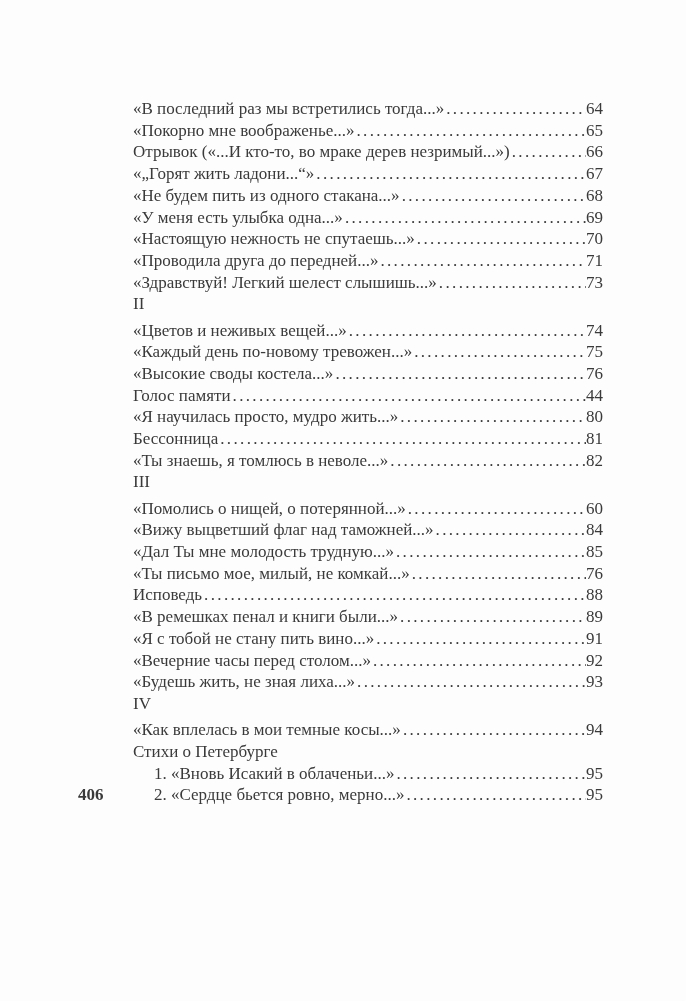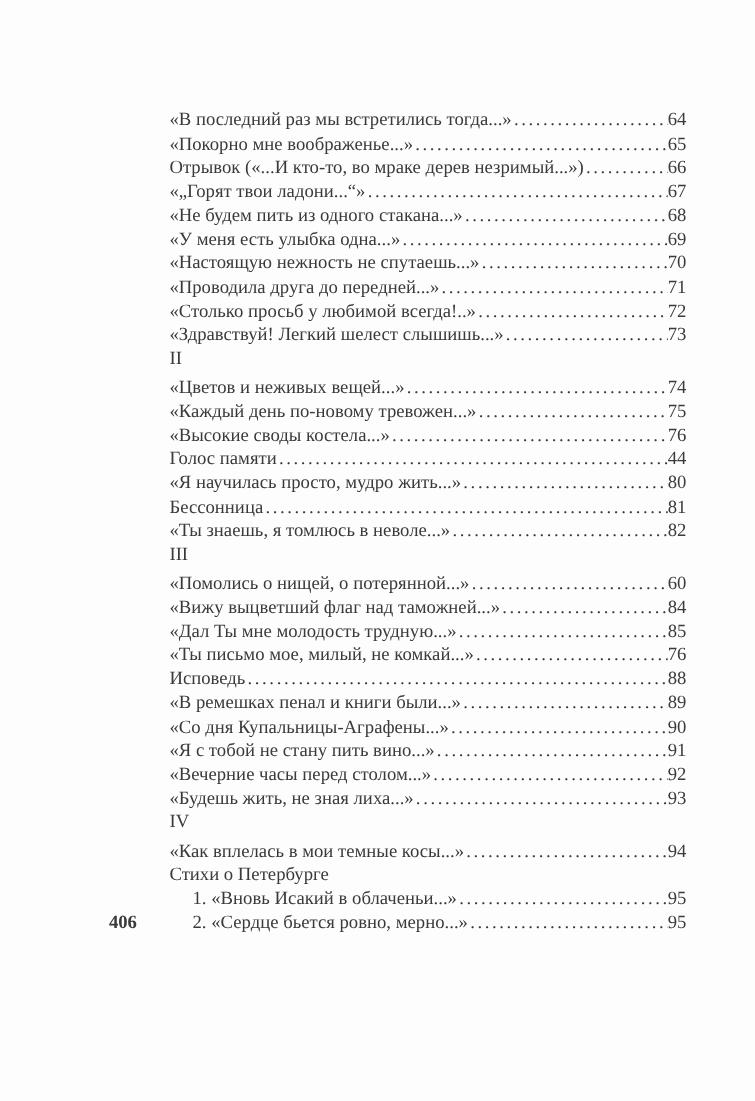--- a/index.html
+++ b/index.html
@@ -11,21 +11,20 @@
     height: 1001px;
     position: relative;
     overflow: hidden;
     background: #fdfdfd;
     color: #3a3a3a;
     font-family: "Liberation Serif", "DejaVu Serif", serif;
   }
   .page {
     position: absolute;
     inset: 0;
-    margin-left: 21px;
   }
   .toc {
     position: absolute;
     left: 133px;
     top: 98px;
     width: 470px;
     font-size: 17px;
     line-height: 21.7px;
   }
   .toc-section { margin: 0; padding: 0; }
@@ -75,21 +74,21 @@
           <span class="title">«Покорно мне воображенье...»</span>
           <span class="dots"></span>
           <span class="pageno">65</span>
         </div>
         <div class="row">
           <span class="title">Отрывок («...И кто-то, во мраке дерев незримый...»)</span>
           <span class="dots"></span>
           <span class="pageno">66</span>
         </div>
         <div class="row">
-          <span class="title">«„Горят твои ладони...“»</span>
+          <span class="title">«„Горят жить ладони...“»</span>
           <span class="dots"></span>
           <span class="pageno">67</span>
         </div>
         <div class="row">
           <span class="title">«Не будем пить из одного стакана...»</span>
           <span class="dots"></span>
           <span class="pageno">68</span>
         </div>
         <div class="row">
           <span class="title">«У меня есть улыбка одна...»</span>
@@ -100,25 +99,20 @@
           <span class="title">«Настоящую нежность не спутаешь...»</span>
           <span class="dots"></span>
           <span class="pageno">70</span>
         </div>
         <div class="row">
           <span class="title">«Проводила друга до передней...»</span>
           <span class="dots"></span>
           <span class="pageno">71</span>
         </div>
         <div class="row">
-          <span class="title">«Столько просьб у любимой всегда!..»</span>
-          <span class="dots"></span>
-          <span class="pageno">72</span>
-        </div>
-        <div class="row">
           <span class="title">«Здравствуй! Легкий шелест слышишь...»</span>
           <span class="dots"></span>
           <span class="pageno">73</span>
         </div>
       </section>
       <section class="toc-section">
         <div class="heading">II</div>
         <div class="row">
           <span class="title">«Цветов и неживых вещей...»</span>
           <span class="dots"></span>
@@ -179,25 +173,20 @@
         </div>
         <div class="row">
           <span class="title">Исповедь</span>
           <span class="dots"></span>
           <span class="pageno">88</span>
         </div>
         <div class="row">
           <span class="title">«В ремешках пенал и книги были...»</span>
           <span class="dots"></span>
           <span class="pageno">89</span>
-        </div>
-        <div class="row">
-          <span class="title">«Со дня Купальницы-Аграфены...»</span>
-          <span class="dots"></span>
-          <span class="pageno">90</span>
         </div>
         <div class="row">
           <span class="title">«Я с тобой не стану пить вино...»</span>
           <span class="dots"></span>
           <span class="pageno">91</span>
         </div>
         <div class="row">
           <span class="title">«Вечерние часы перед столом...»</span>
           <span class="dots"></span>
           <span class="pageno">92</span>

